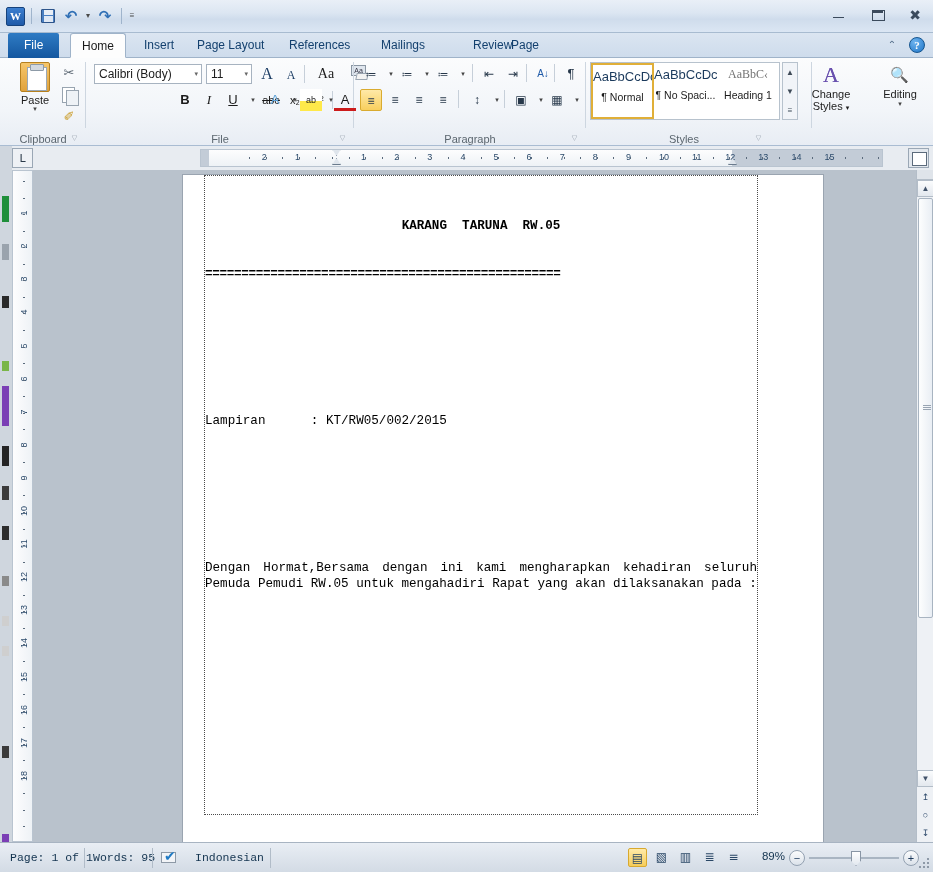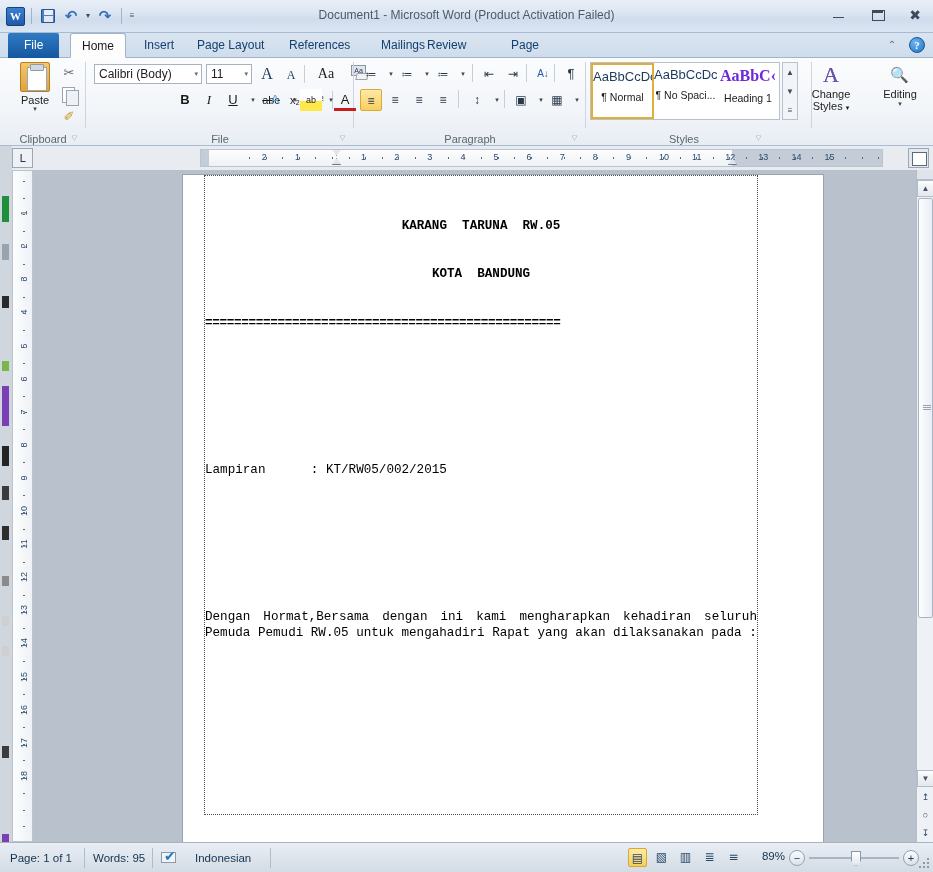--- a/index.html
+++ b/index.html
@@ -150,21 +150,21 @@
 
   
   .g-sty{ left:586px; width:226px;}
   .stylebox{
     position:absolute; left:4px; top:4px; width:190px; height:58px; background:#fff; border:1px solid #b7c2cd;
     display:flex;
   }
   .stl{ width:63px; text-align:center; padding-top:4px; }
   .stl.sel{ border:2px solid #e0af38; background:#fff; box-shadow:inset 0 0 0 1px #fff;}
   .stl .sample{ font-size:13px; color:#1b3a5c; overflow:hidden; white-space:nowrap;}
-  .stl .sample.h1{ font-family:"Liberation Serif",serif; font-size:16px; color:#6d28d9;font-weight:bold;}
+  .stl .sample.h1{ font-family:"Liberation Serif",serif; font-size:12px; color:#737373;}
   .stl .nm{ font-size:10.5px; margin-top:7px; color:#1b1b1b; }
   .sarrows{ position:absolute; left:196px; top:4px; width:16px; height:58px; background:#f1f4f8; border:1px solid #b7c2cd;}
   .sarrows div{ height:19px; text-align:center; font-size:8px; line-height:19px; color:#3e4a57;}
   .chgstyles{ position:absolute; left:216px; top:4px; width:58px; text-align:center;}
   .chgstyles .aa{ font-family:"Liberation Serif",serif; font-size:22px; line-height:26px;
      background:linear-gradient(to right,#9a4fae,#2f6fb5); -webkit-background-clip:text; background-clip:text; color:#6a4fae;}
   .chgstyles .t{ font-size:11px; line-height:12px; }
 
   
   .g-edit{ left:868px; width:65px;}
@@ -230,21 +230,21 @@
   .vs-grip i{ display:block; height:1px; background:#98a4b2; margin-bottom:1px;}
   .vs-obj{ position:absolute; left:0; width:17px; height:18px; text-align:center; font-size:9px; color:#2e4a6b; line-height:18px;}
 
   
   .statusbar{
     position:absolute; left:0; top:842px; width:933px; height:30px;
     background:linear-gradient(to bottom,#e9eef4,#d3dbe5);
     border-top:1px solid #a8b4c2;
     font-size:11.5px; color:#13334f;
   }
-  .sb-item{ position:absolute; top:6px; height:18px; line-height:18px; }
+  .sb-item{ position:absolute; top:6px; height:18px; line-height:18px;font-family:Liberation Mono, monospace; }
   .sb-sep{ position:absolute; top:5px; width:1px; height:20px; background:#b1bcc8;}
   .proof{ position:absolute; left:160px; top:6px; width:20px; height:18px; }
   .proof .bk{ position:absolute; left:1px; top:3px; width:15px;height:11px; background:#f2f4f7; border:1px solid #8d99a6;}
   .proof .chk{ position:absolute; left:4px; top:0px; color:#1f7ac4; font-size:14px; font-weight:bold;
       font-family:"DejaVu Sans",sans-serif; line-height:15px;}
   .views{ position:absolute; right:190px; top:5px; display:flex; gap:5px; align-items:center;}
   .vbtn{ width:19px;height:19px; text-align:center; line-height:18px; font-size:12px; color:#2a4766;
      font-family:"DejaVu Sans",sans-serif;}
   .vbtn.sel{ background:linear-gradient(to bottom,#ffeaa8,#f6cd5a); border:1px solid #d8a92e; border-radius:2px;}
   .zoomlbl{ position:absolute; right:148px; top:7px; font-size:11.5px;}
@@ -278,36 +278,35 @@
       <div class="ico">
           <div class="undo-ico">↶</div>
         </div>
       <div class="drop-tiny">▾</div>
       <div class="ico">
           <div class="redo-ico">↷</div>
         </div>
       <div class="sep"></div>
       <div class="drop-tiny">≡</div>
     </div>
-    <div class="title-text">Document1  -  Microsoft Word (Product Activation Failed)</div>
     <div class="wincontrols">
       <div class="wc-min"></div>
       <div class="wc-max"></div>
       <div class="wc-close">✖</div>
     </div>
   </div>
 
   <div class="tabbar">
     <div class="tab file" style="left:8px;">File</div>
     <div class="tab active" style="left:70px;">Home</div>
     <div class="tab" style="left:133px;">Insert</div>
     <div class="tab" style="left:186px;">Page Layout</div>
     <div class="tab" style="left:278px;">References</div>
     <div class="tab" style="left:370px;">Mailings</div>
-    <div class="tab" style="left:416px;text-align:center;">Review</div>
+    <div class="tab" style="left:462px;text-align:center;">Review</div>
     <div class="tab" style="left:500px;">Page</div>
     <div class="helpbtns">
       <div class="ico-updown">⌃</div>
       <div class="ico-help">?</div>
     </div>
   </div>
 
   <div class="ribbon">
 
     <div class="group g-clip">
@@ -571,21 +570,20 @@
           <div class="vdot" style="top: 622.35px;"></div>
           <div class="vdot" style="top: 638.9px;"></div>
           <div class="vdot" style="top: 655.45px;"></div>
         </div>
     </div>
 
     <div class="page">
       <div class="textbound"></div>
       <div class="doc">
         <div class="ctr b">KARANG  TARUNA  RW.05</div>
-        <div class="ctr b">KOTA  BANDUNG</div>
         <div class="hr-eq" style="font-weight:bold;">=================================================</div>
         <div class="blank"></div>
         <div class="blank"></div>
         <div><span style="display:inline-block;width:14ch;">Lampiran</span><span>:</span> <span>KT/RW05/002/2015</span></div>
         <div class="blank"></div>
         <div class="blank"></div>
         <div class="just">Dengan Hormat,Bersama dengan ini kami mengharapkan kehadiran seluruh Pemuda Pemudi RW.05 untuk mengahadiri Rapat yang akan dilaksanakan pada :</div>
         
         
         

